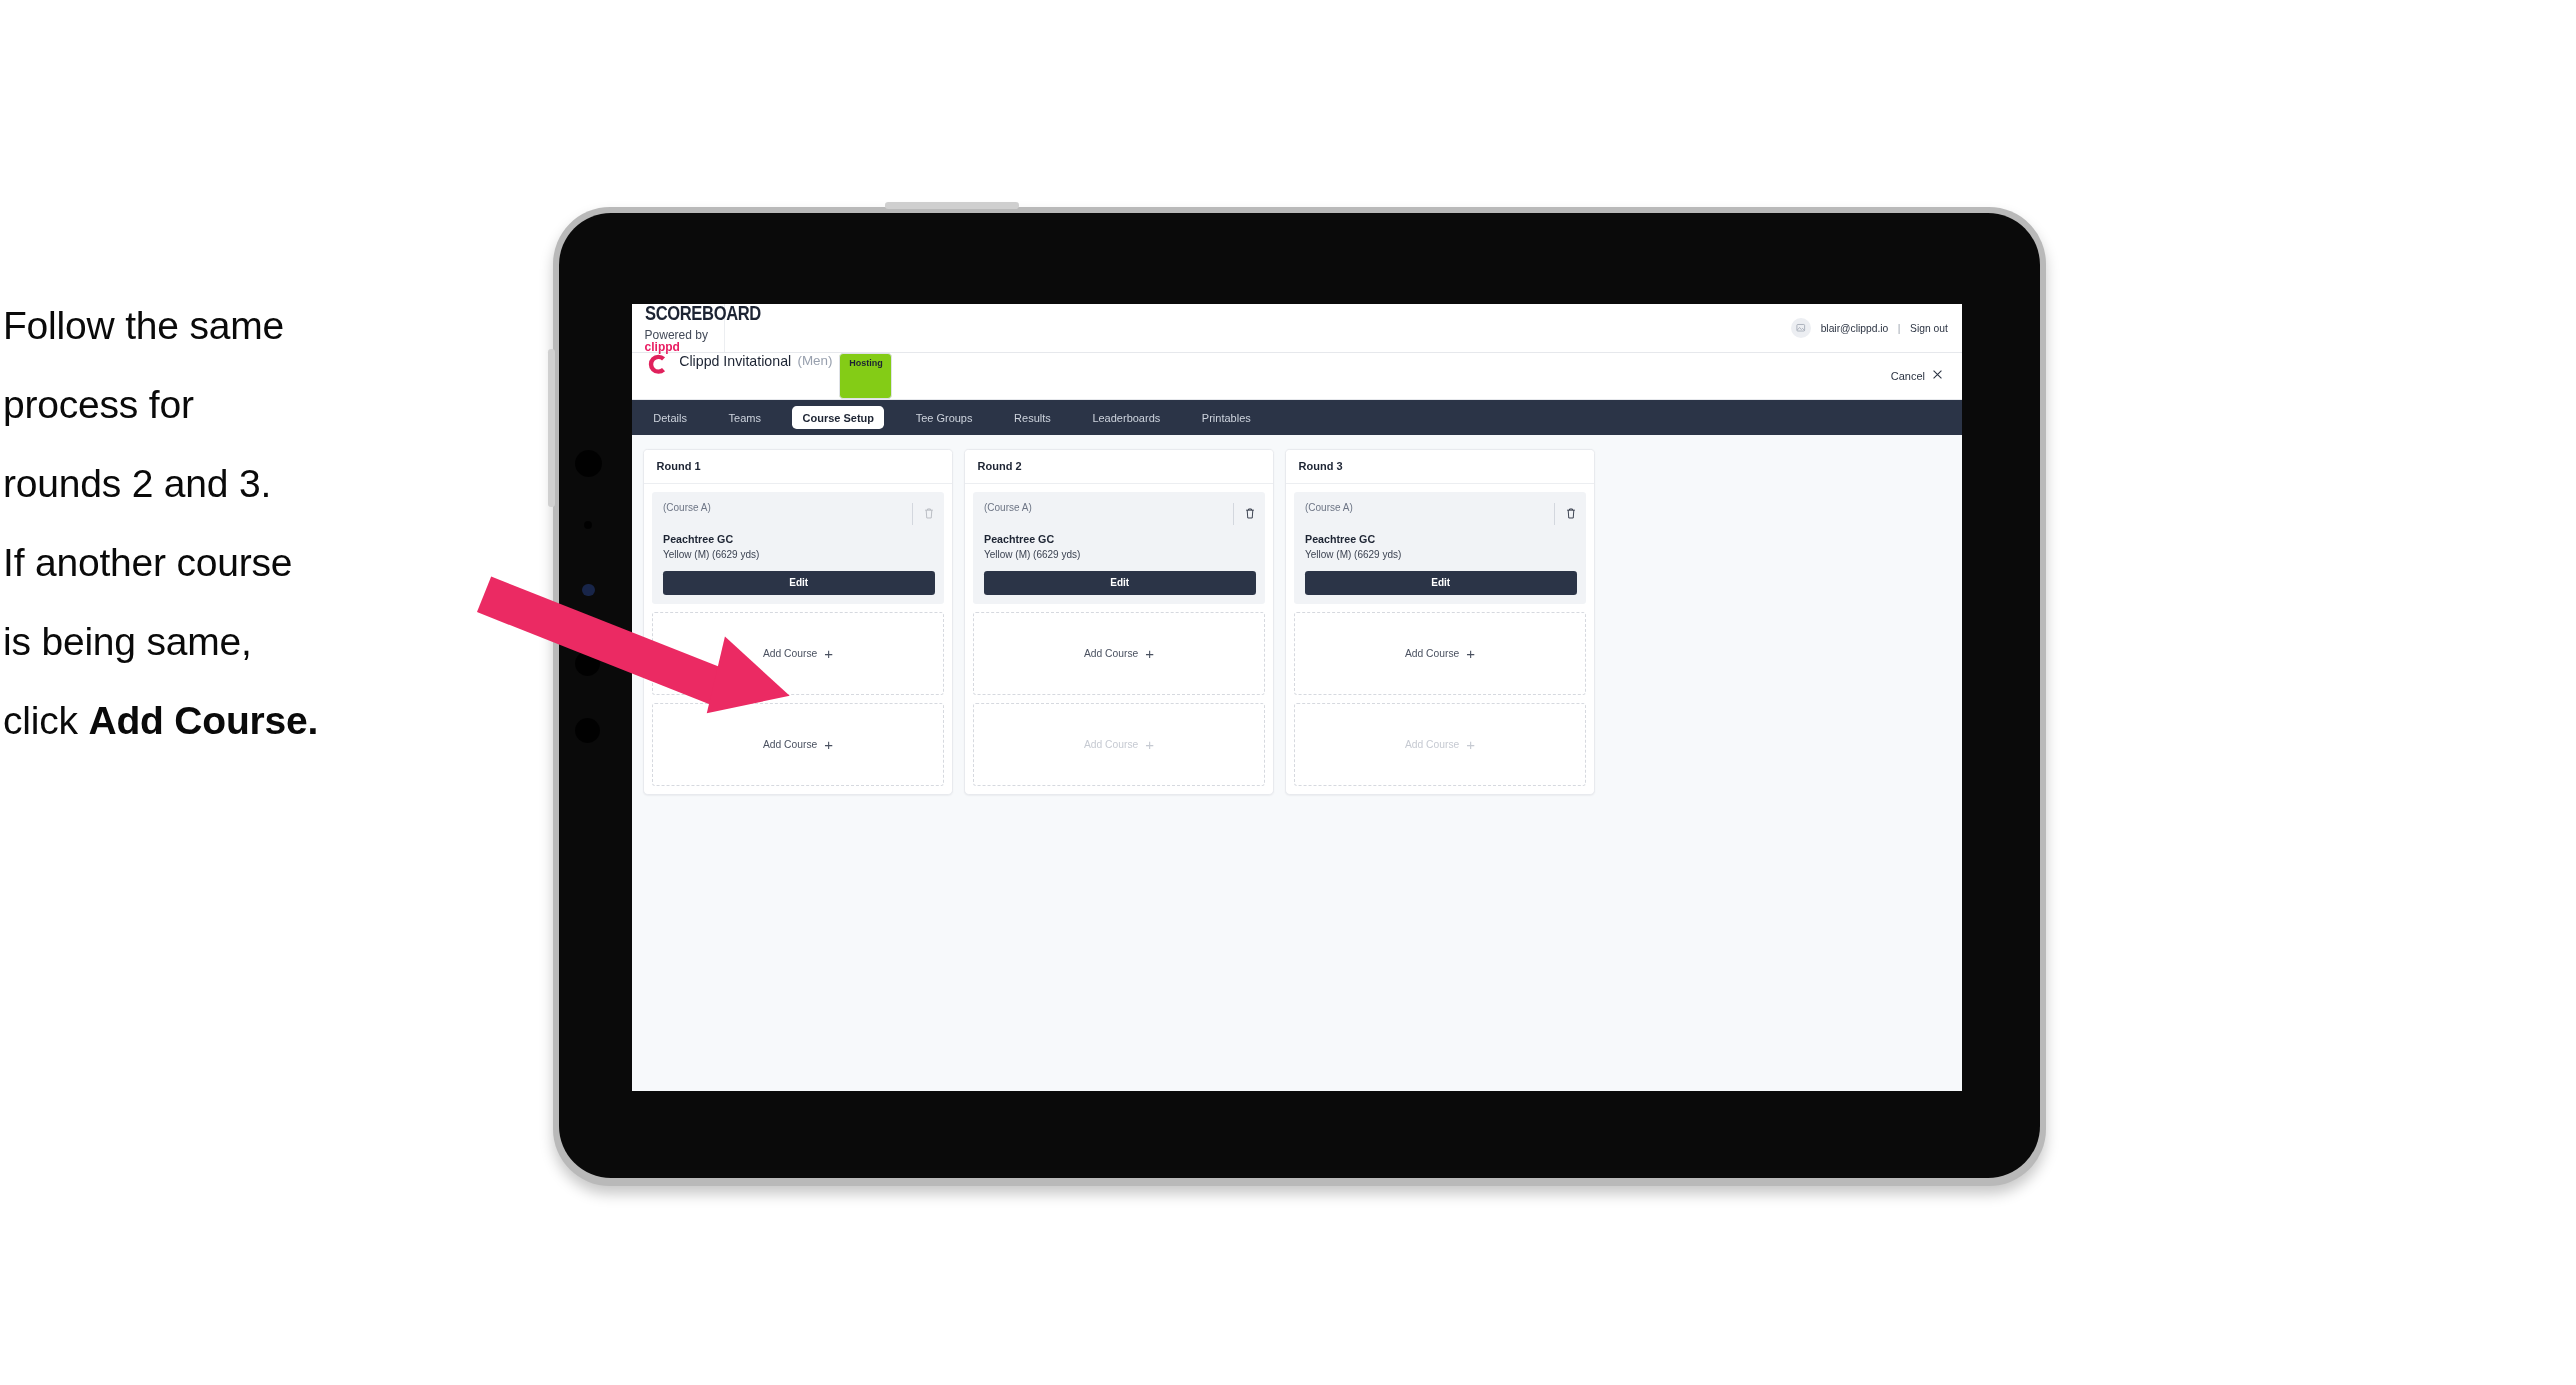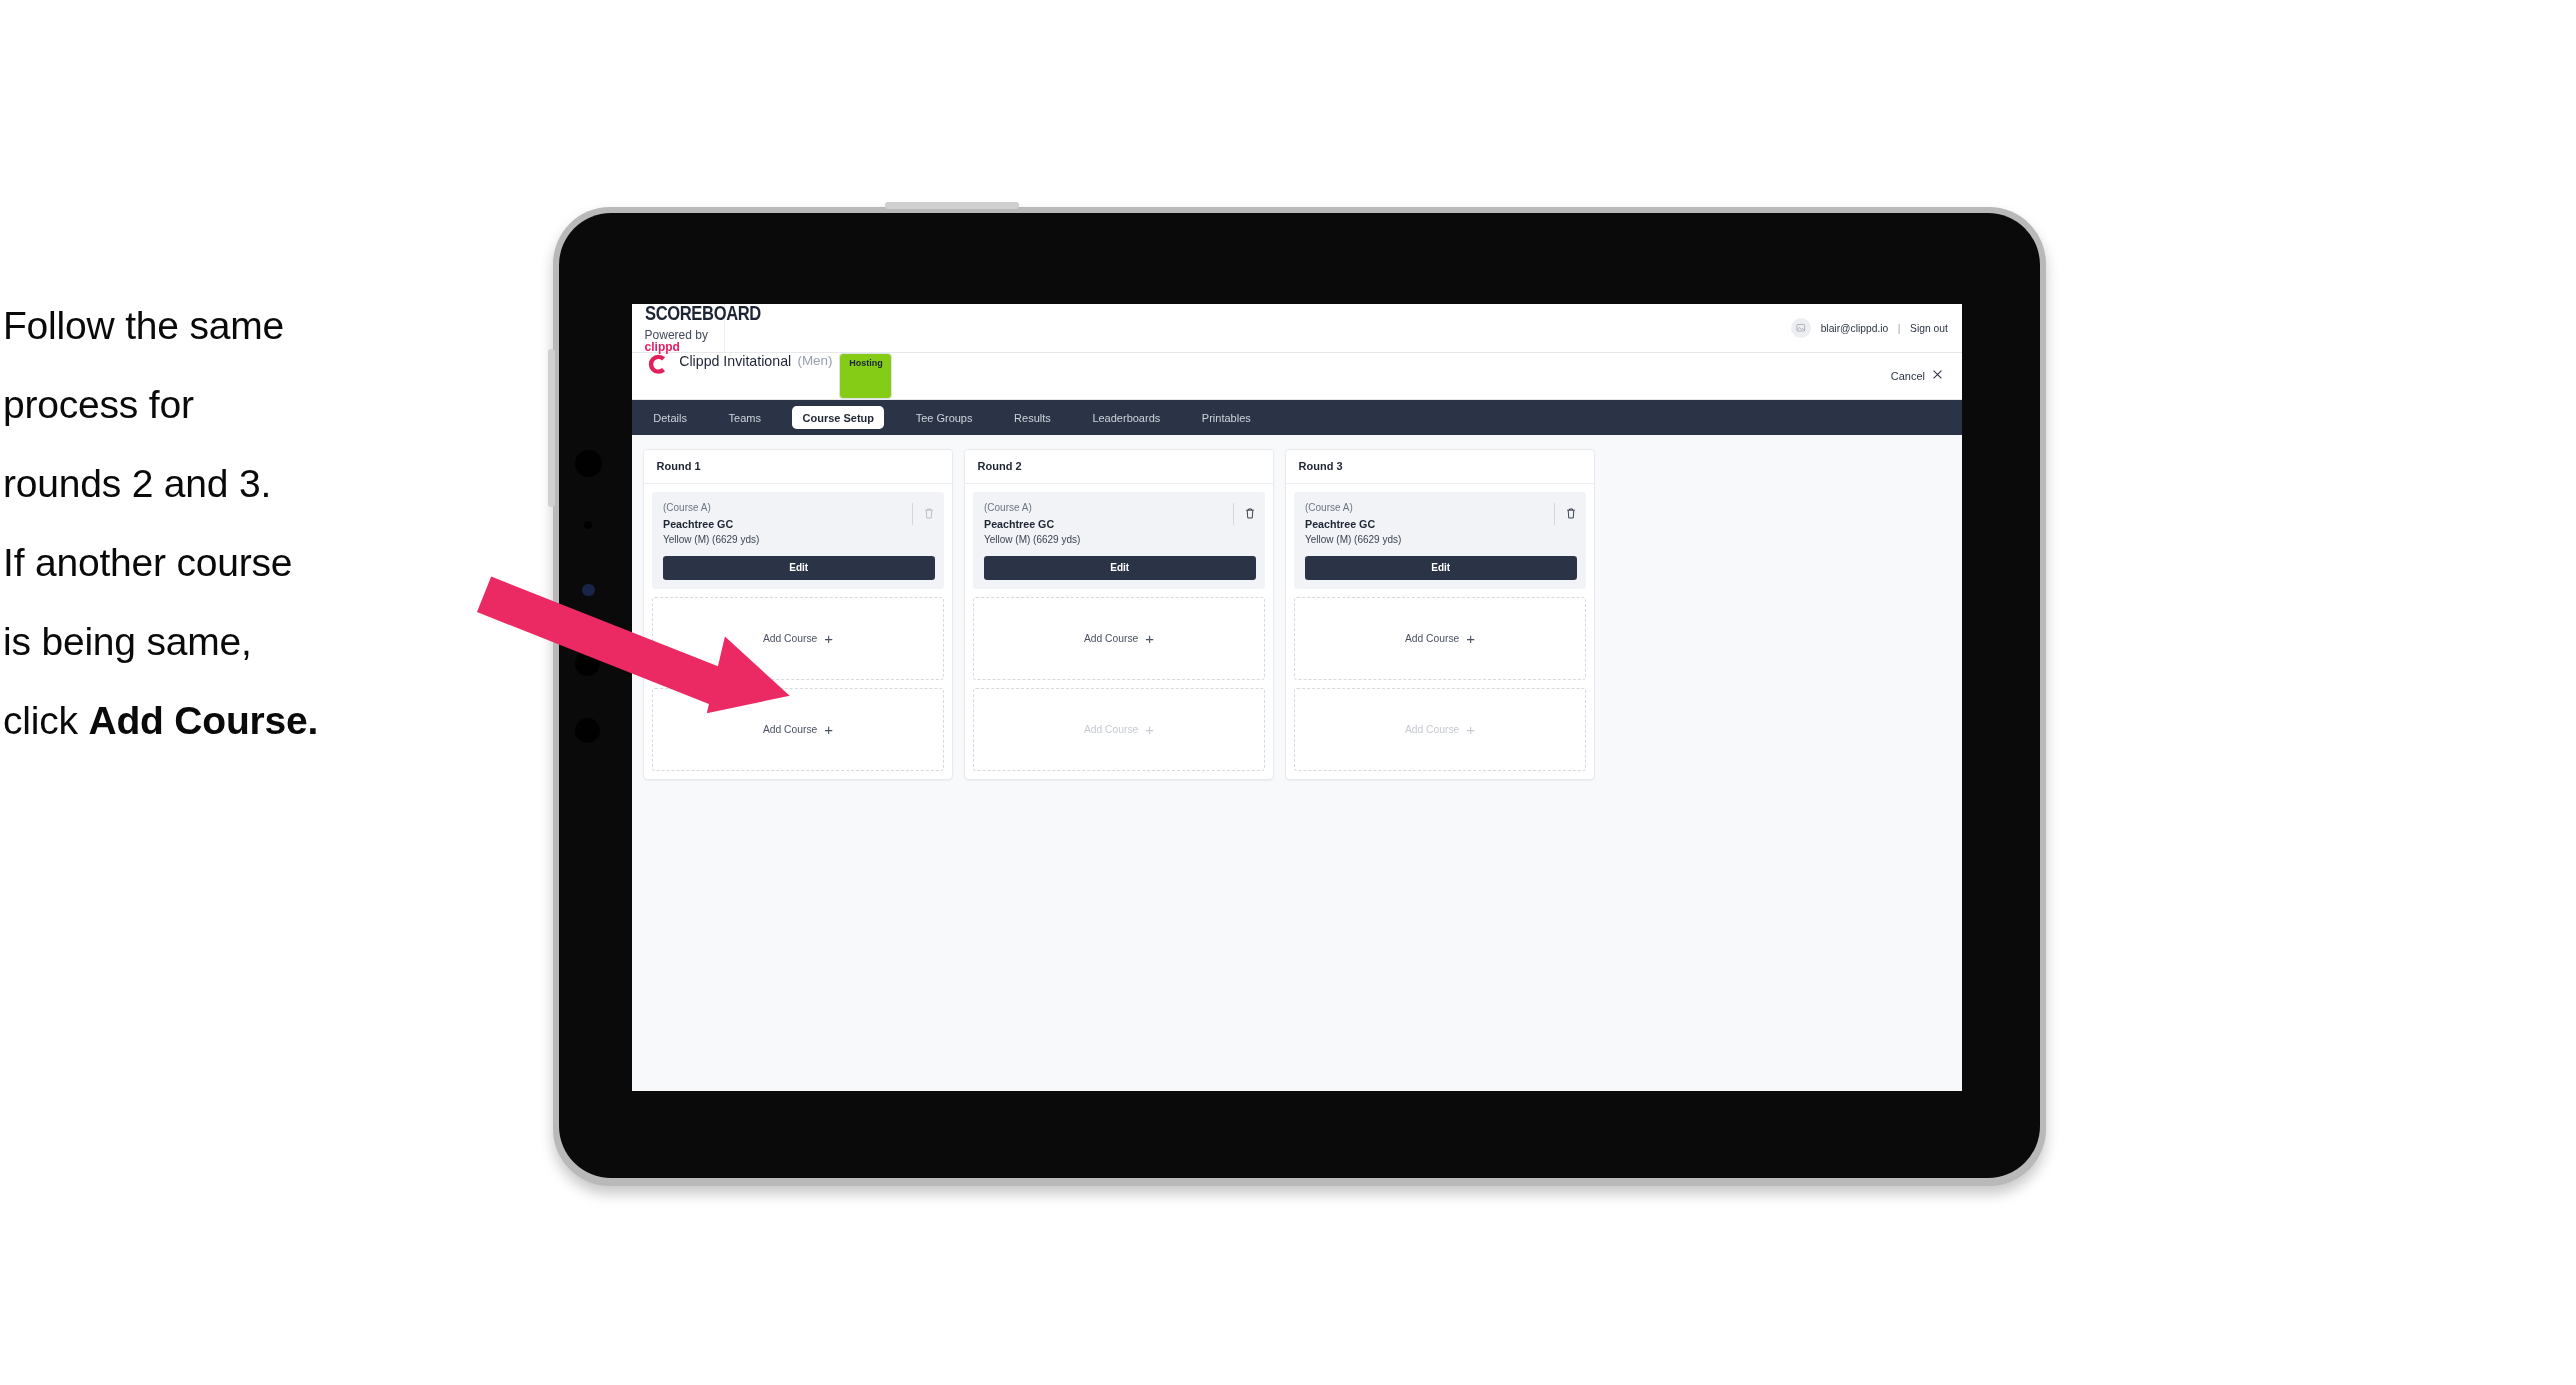--- a/index.html
+++ b/index.html
@@ -162,21 +162,21 @@
     padding: 10.3px 12.6px; font-size: 11px; font-weight: 600; color: #1d2433;
     border-bottom: 0.8px solid #eceef1; background:#fff;
   }
   .round-body { padding: 8px; }
 
   .course-box {
     background: #f1f3f6; border-radius: 3.2px;
     padding: 9.5px 9.5px 9.5px 11px; position: relative;
   }
   .course-tag { font-size: 10px; color: #6d7585; line-height: 1.45; }
-  .course-name { font-size: 10.7px; font-weight: 700; color: #1d2433; line-height: 1.5; }
+  .course-name { font-size: 10.7px; font-weight: 700; color: #1d2433; line-height: 1.5; margin-top: 15px; }
   .course-tee { font-size: 10px; color: #3c4352; line-height: 1.5; }
   .trash-wrap {
     position: absolute; right: 9.5px; top: 9.5px;
     display: flex; align-items: center; gap: 9.5px; height: 25px;
   }
   .vdiv { width: 0.8px; height: 22px; background: #d3d7de; }
   .trash-btn { cursor: pointer; display:flex; align-items:center; }
   .trash-btn.dim { opacity: .3; }
 
   .edit-btn {

